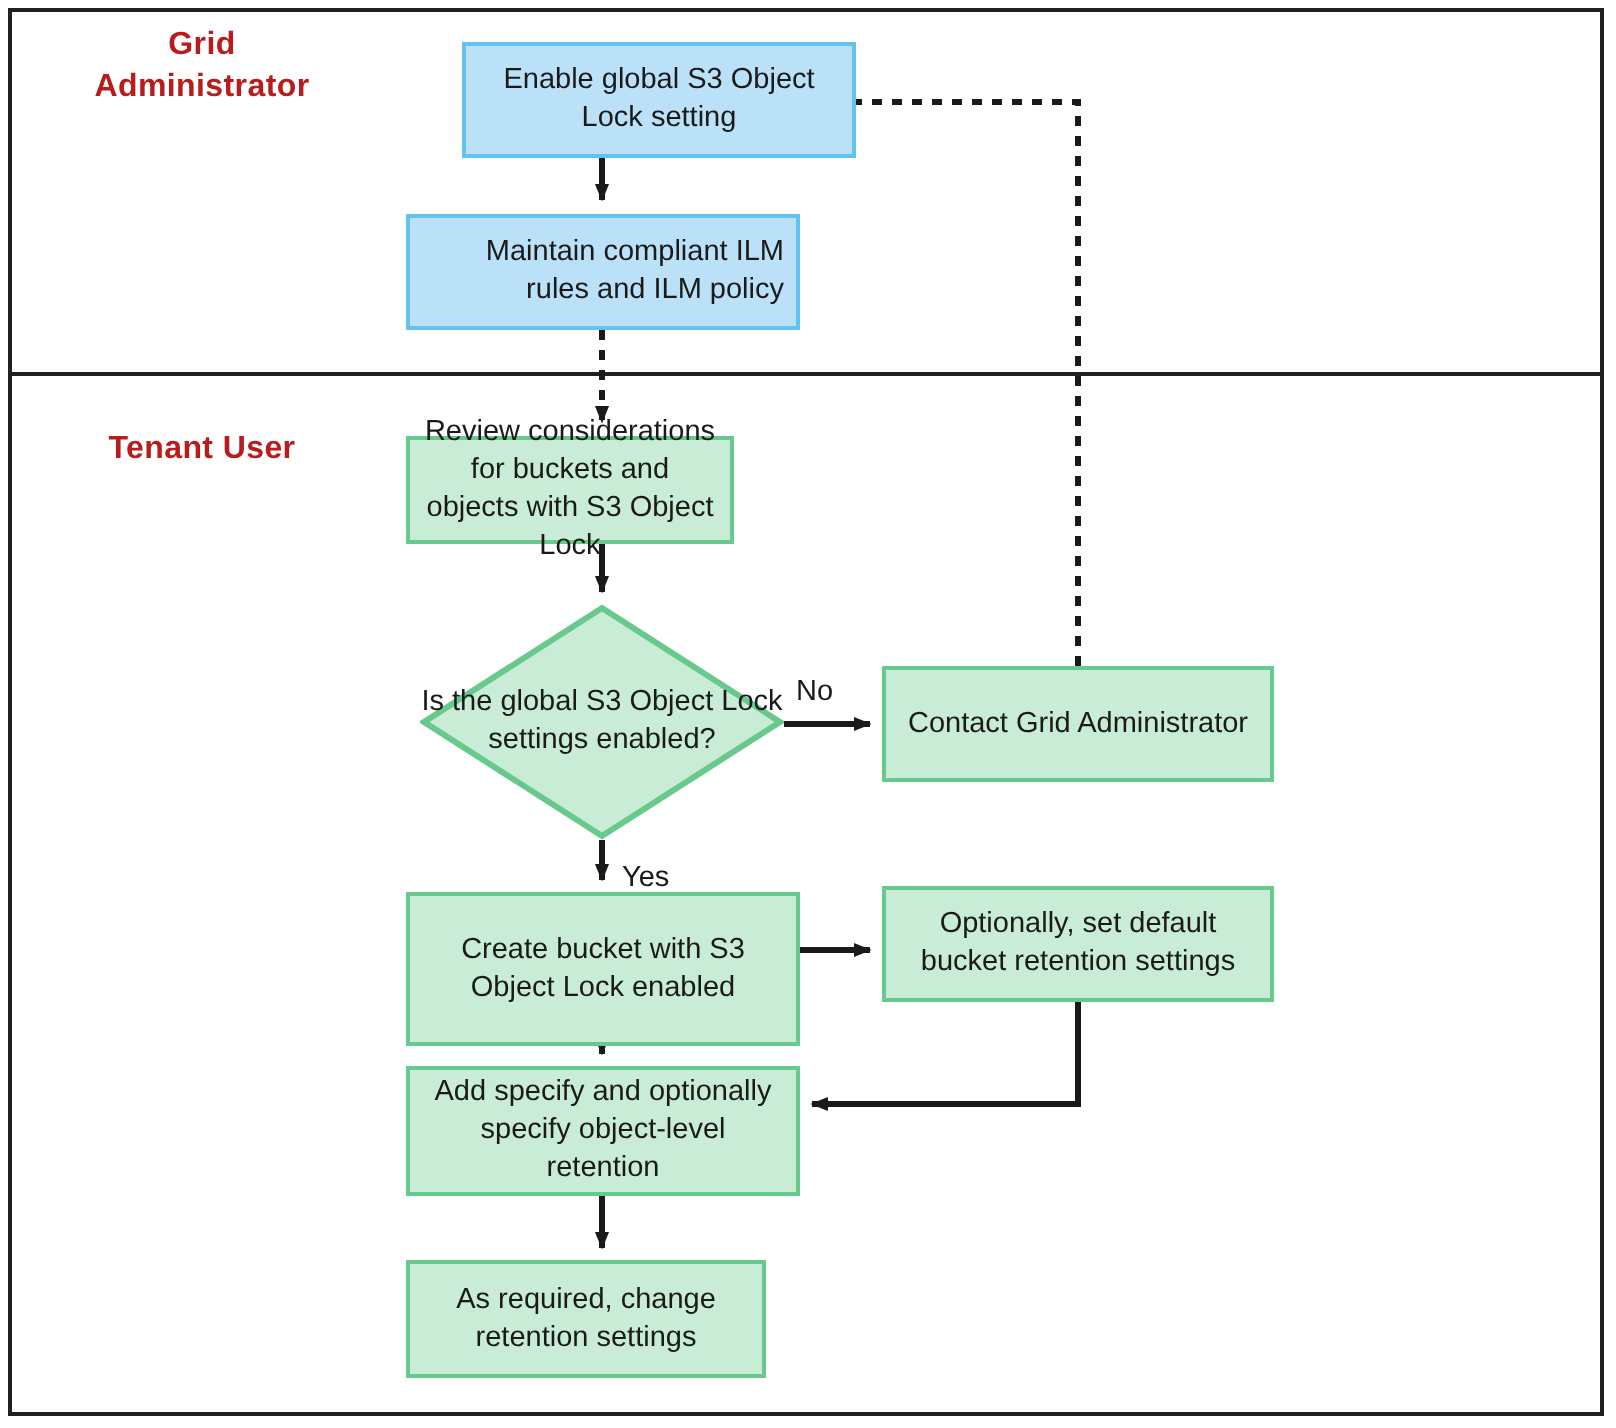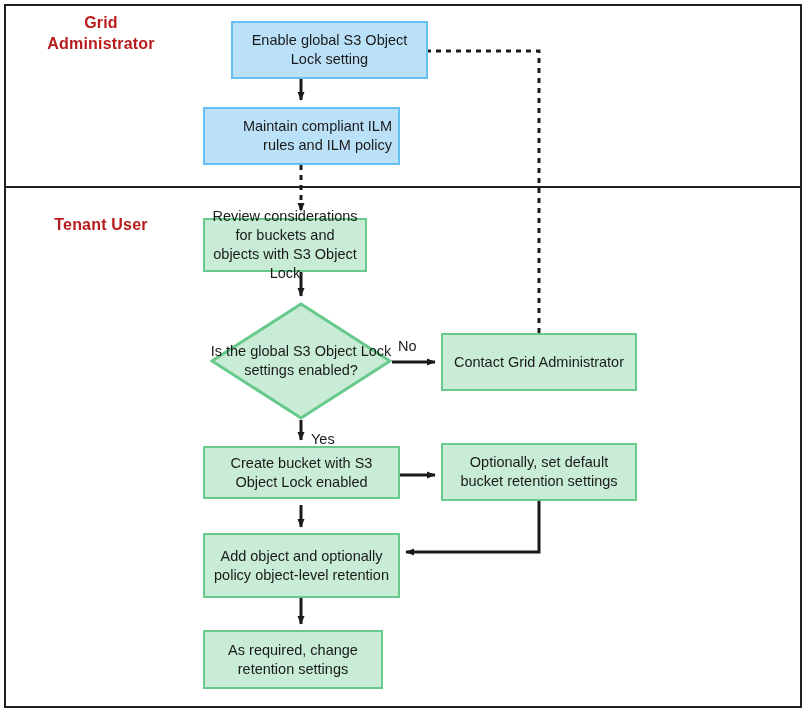--- a/index.html
+++ b/index.html
@@ -202,29 +202,29 @@
     <svg class="diamond-shape" viewBox="0 0 182 118" preserveAspectRatio="none">
       <polygon points="91,2 180,59 91,116 2,59" fill="#c9ecd6" stroke="#68c98c" stroke-width="3"></polygon>
     </svg>
     <div class="diamond-label">Is the global S3 Object Lock settings enabled?</div>
   </div>
 
   <div class="node node-green" style="left:441px; top:333px; width:196px; height:58px;">
     <span>Contact Grid Administrator</span>
   </div>
 
-  <div class="node node-green" style="left:203px; top:446px; width:197px; height:53px;">
+  <div class="node node-green" style="left:203px; top:446px; width:197px; height:77px;">
     <span>Create bucket with S3 Object Lock enabled</span>
   </div>
 
   <div class="node node-green" style="left:441px; top:443px; width:196px; height:58px;">
     <span>Optionally, set default bucket retention settings</span>
   </div>
 
   <div class="node node-green" style="left:203px; top:533px; width:197px; height:65px;">
-    <span>Add object and optionally policy object-level retention</span>
+    <span>Add specify and optionally specify object-level retention</span>
   </div>
 
   <div class="node node-green" style="left:203px; top:630px; width:180px; height:59px;">
     <span>As required, change retention settings</span>
   </div>
 
 </div>
 
 </body></html>

